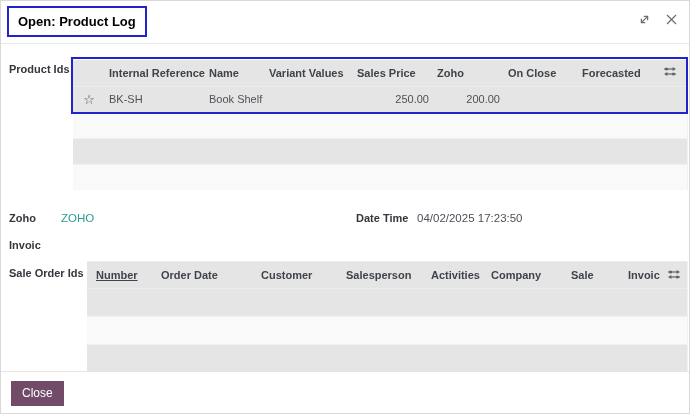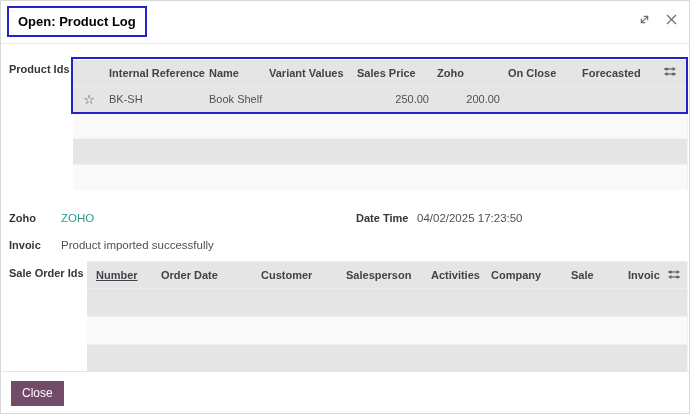--- a/index.html
+++ b/index.html
@@ -204,21 +204,20 @@
 
   <div class="table-annotation"></div>
 
   <div class="field-label" style="left:8px; top:211px;">Zoho</div>
   <div class="field-value teal-link" style="left:60px; top:211px;">ZOHO</div>
 
   <div class="field-label" style="left:355px; top:211px;">Date Time</div>
   <div class="field-value" style="left:416px; top:211px;">04/02/2025 17:23:50</div>
 
   <div class="field-label" style="left:8px; top:238px;">Invoic</div>
-  <div class="field-value" style="left:60px; top:238px;">Product imported successfully</div>
 
   <div class="field-label" style="left:8px; top:266px;">Sale Order Ids</div>
 
   <table class="o-list sale-table">
     <colgroup>
       <col style="width:70px">
         <col style="width:100px">
         <col style="width:85px">
         <col style="width:85px">
       <col style="width:60px">

